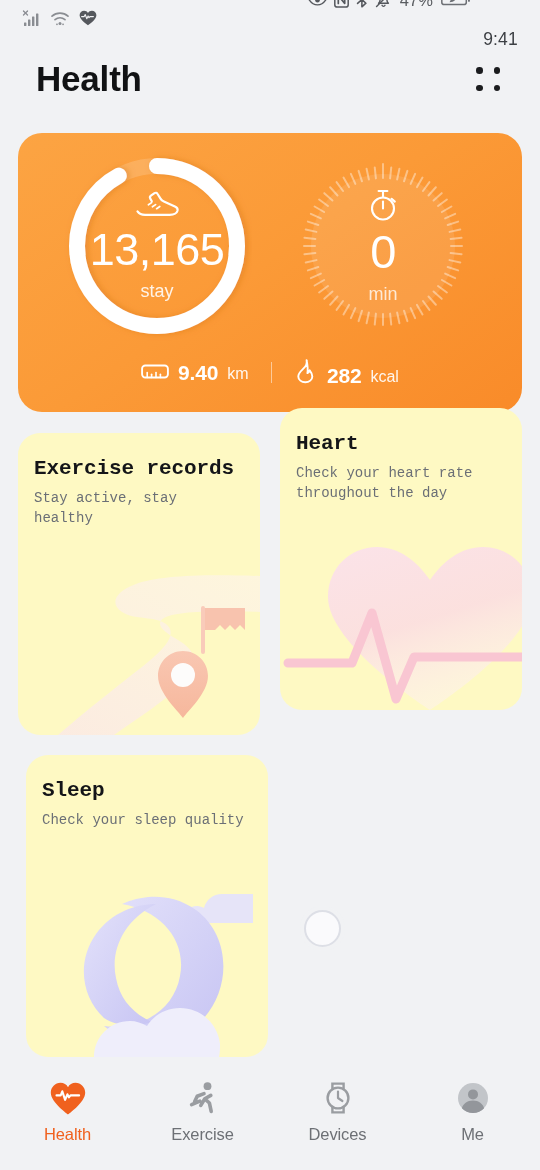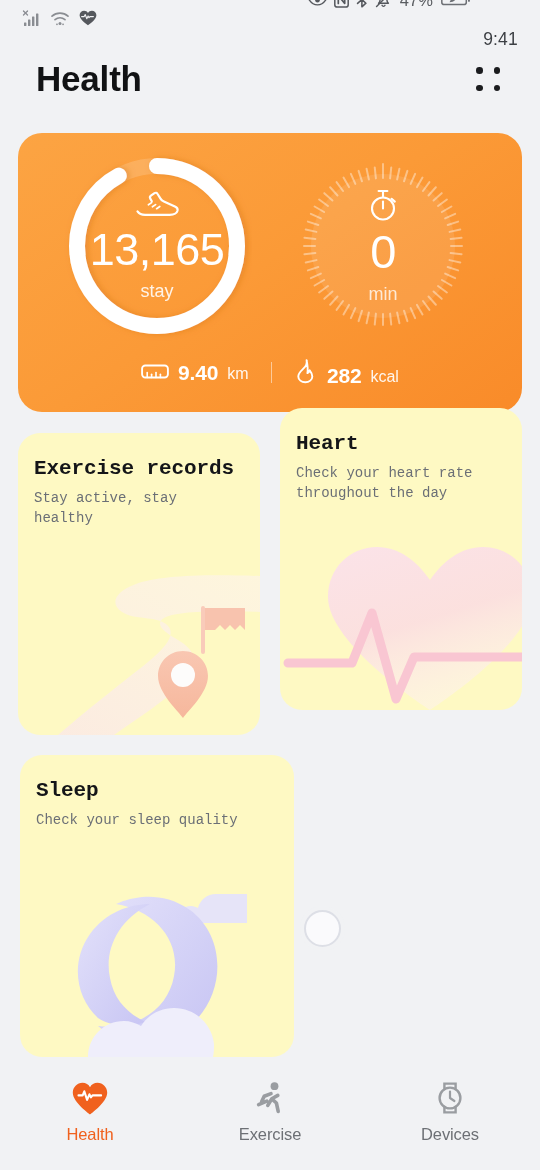--- a/index.html
+++ b/index.html
@@ -96,21 +96,21 @@
   }
 
   
   .card {
     position:absolute; background:#fef9c3; border-radius:22px;
     overflow:hidden;
     font-family:Liberation Mono, monospace;
   }
   .card-exercise { left:18px; top:433px; width:242px; height:302px; }
   .card-heart    { left:280px; top:408px; width:242px; height:302px; }
-  .card-sleep    { left:20px; top:755px; width:274px; height:302px;padding-left:21px; }
+  .card-sleep    { left:26px; top:755px; width:242px; height:302px;padding-left:21px; }
 
   .card-title {
     position:absolute; left:16px; top:24px;
     font-size:21px; font-weight:bold; color:#141518; letter-spacing:-0.1px;
   }
   .card-sub {
     position:absolute; left:16px; top:56px; width:206px;
     font-size:14px; color:#6b6f76; line-height:1.42;
   }
   .card-art {
@@ -473,13 +473,23 @@
     <span class="nav-ico">
       <svg width="30" height="34" viewBox="0 0 30 34">
         <path fill="none" stroke="#9a9da1" stroke-width="2.4" stroke-linecap="round" d="M9.4 7.6V2.6h11.2v5M9.4 26.4v5h11.2v-5"></path>
         <circle cx="15" cy="17" r="10.4" fill="none" stroke="#9a9da1" stroke-width="2.4"></circle>
         <path fill="none" stroke="#9a9da1" stroke-width="2.2" stroke-linecap="round" stroke-linejoin="round" d="M15 10.6V17l4.4 3"></path>
       </svg>
     </span>
     <span class="nav-lbl">Devices</span>
   </div>
 
+  <div class="nav-item">
+    <span class="nav-ico">
+      <svg width="32" height="32" viewBox="0 0 32 32">
+        <circle cx="16" cy="16" r="15" fill="#c2c5c9"></circle>
+        <circle cx="16" cy="12.4" r="5" fill="#93969b"></circle>
+        <path fill="#93969b" d="M16 18.4c-5.6 0-10.2 3.4-11.1 7.9A14.9 14.9 0 0 0 16 31a14.9 14.9 0 0 0 11.1-4.7c-0.9-4.5-5.5-7.9-11.1-7.9z"></path>
+      </svg>
+    </span>
+    <span class="nav-lbl">Me</span>
+  </div>
 </div>
 
 </body></html>

